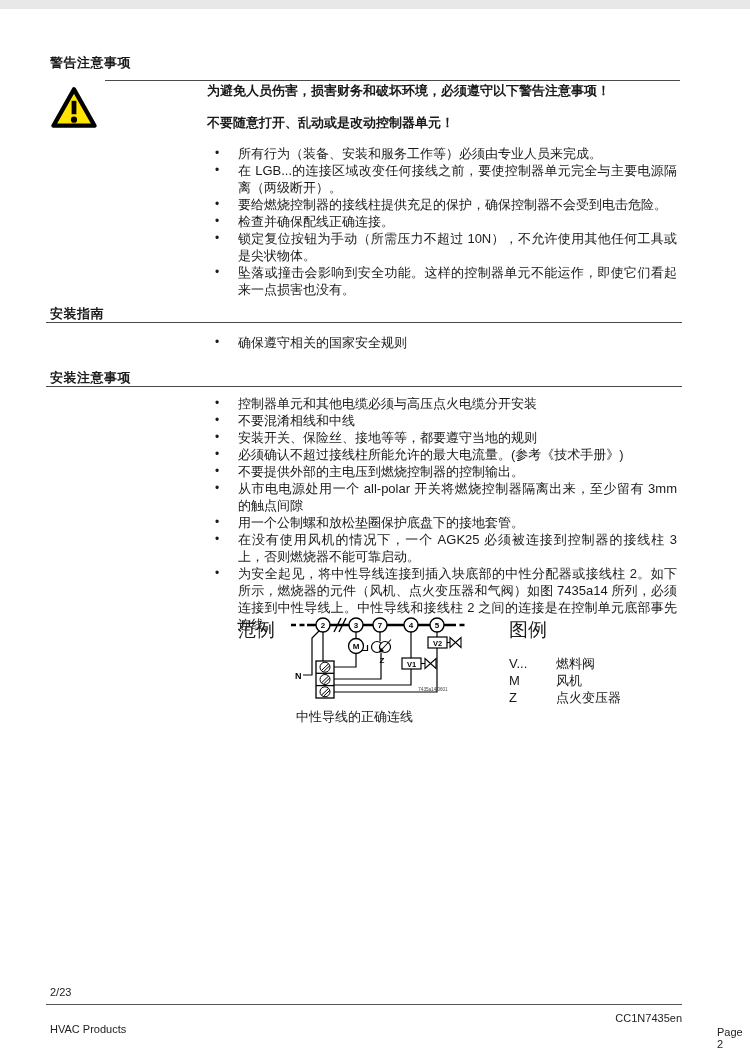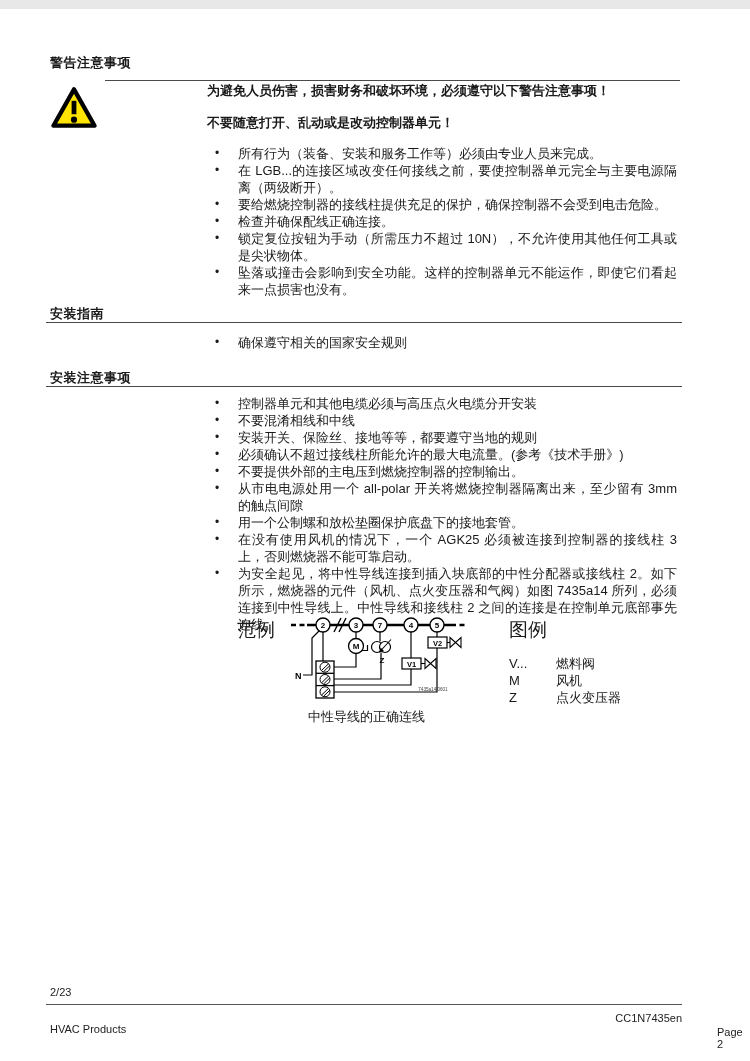--- a/index.html
+++ b/index.html
@@ -222,21 +222,21 @@
     <div class="legend-row">
       <span class="legend-sym">M</span>
       <span>风机</span>
     </div>
     <div class="legend-row">
       <span class="legend-sym">Z</span>
       <span>点火变压器</span>
     </div>
   </div>
 
-  <div class="abs cap" style="left:308px;top:699px;">中性导线的正确连线</div>
+  <div class="abs cap" style="left:296px;top:699px;">中性导线的正确连线</div>
 
   <div class="abs foot" style="left:50px;top:977px;">2/23</div>
   <div class="rule" style="left:46px;top:995px;width:636px;background:#555;"></div>
   <div class="abs foot" style="left:50px;top:1051px;">Siemens Building Technologies</div>
   <div class="abs foot" style="left:50px;top:1014px;">HVAC Products</div>
   <div class="abs foot" style="left:500px;top:1003px;width:182px;text-align:right;">CC1N7435en</div>
   <div class="abs foot" style="left:705px;top:1017px;padding-left:12px;">Page 2</div>
 
 </div>
 

